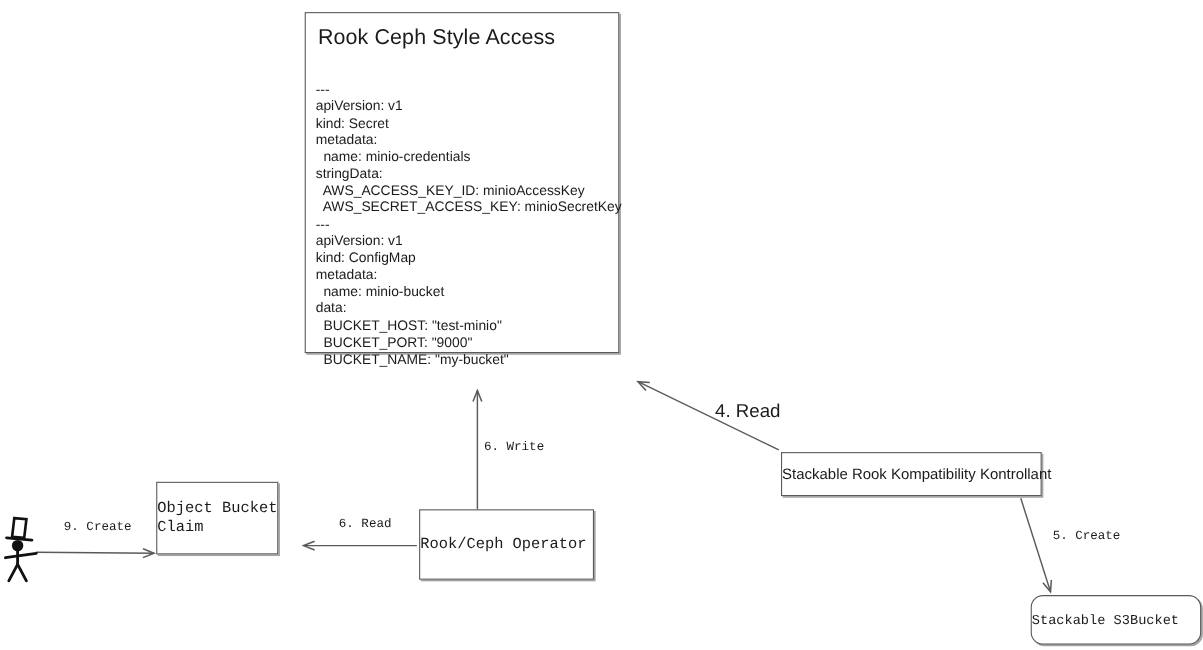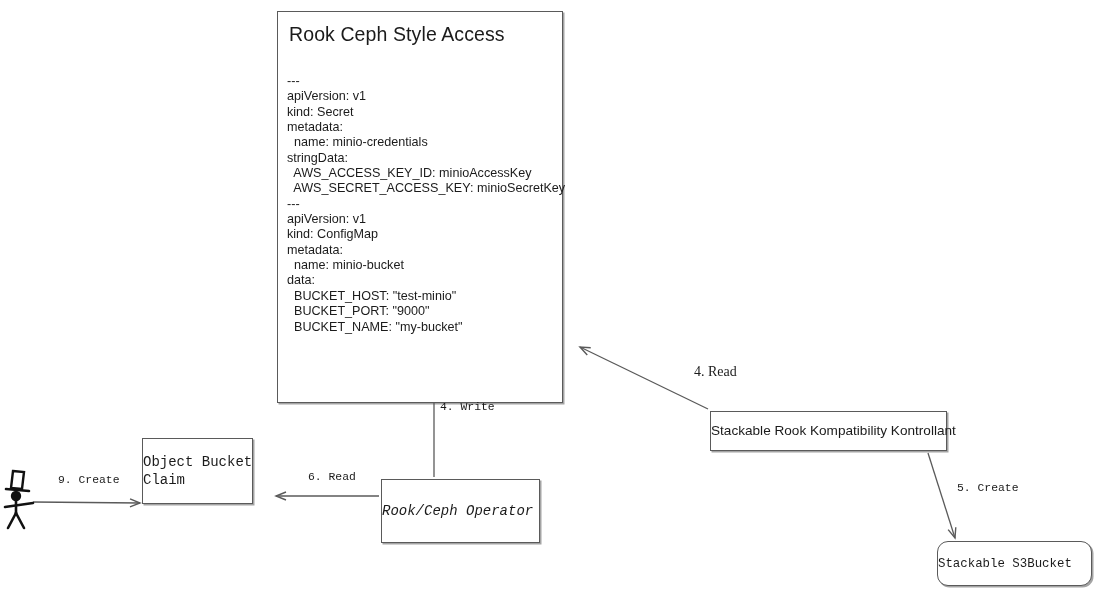--- a/index.html
+++ b/index.html
@@ -28,21 +28,21 @@
     box-sizing: border-box;
     background: #ffffff;
     border: 1px solid #5a5a5a;
     box-shadow: 1.5px 1.5px 0 rgba(90,90,90,0.55);
   }
   
   #yaml-card {
     left: 277px;
     top: 11px;
     width: 286px;
-    height: 392px;
+    height: 310px;
   }
   #yaml-title {
     position: absolute;
     left: 11px;
     top: 11px;
     font-size: 19.5px;
     color: #1b1b1b;
     letter-spacing: 0.1px;
     white-space: nowrap;
   }
@@ -71,40 +71,39 @@
     font-family: "Liberation Mono", "DejaVu Sans Mono", monospace;
     font-size: 14px;
     line-height: 18px;
   }
   .sans .box-label {
     font-family: "Liberation Sans", sans-serif;
     font-size: 14.5px;
     line-height: 18px;
   }
   #obc-box   { left: 142px; top: 438px; width: 111px; height: 66px; }
-  #op-box    { left: 381px; top: 479px; width: 159px; height: 64px; font-style: italic; }
+  #op-box    { left: 381px; top: 463px; width: 159px; height: 64px; }
   #srkk-box  { left: 710px; top: 411px; width: 237px; height: 40px; }
   #s3-box    { left: 937px; top: 541px; width: 155px; height: 45px; border-radius: 11px; }
   #srkk-box .box-label { font-size: 13.6px; }
   #s3-box .box-label   { font-size: 12.4px; }
 
   
   .edge-label {
     position: absolute;
     white-space: nowrap;
     color: #1b1b1b;
   }
   .edge-label.mono-lbl {
     font-family: "Liberation Mono", "DejaVu Sans Mono", monospace;
     font-size: 11.4px;
   }
   .edge-label.sans-lbl {
-    font-family: Liberation Serif, serif;
-    font-size: 14px;
-    margin-left: 44px;
+    font-family: Liberation Sans, sans-serif;
+    font-size: 17px;
   }
   #lbl-create1 { left: 58px;  top: 474px; }
   #lbl-read2   { left: 308px; top: 471px; }
   #lbl-write3  { left: 440px; top: 401px; }
   #lbl-read4   { left: 650px; top: 364px; }
   #lbl-create5 { left: 957px; top: 471px; margin-top: 11px; }
 </style>
 </head>
 <body>
 
@@ -177,17 +176,17 @@
   <div class="box sans" id="srkk-box">
     <div class="box-label">Stackable Rook Kompatibility Kontrollant</div>
   </div>
 
   <div class="box mono" id="s3-box">
     <div class="box-label">Stackable S3Bucket</div>
   </div>
 
   <div class="edge-label mono-lbl" id="lbl-create1">9. Create</div>
   <div class="edge-label mono-lbl" id="lbl-read2">6. Read</div>
-  <div class="edge-label mono-lbl" id="lbl-write3">4. Write</div>
+  <div class="edge-label mono-lbl" id="lbl-write3">6. Write</div>
   <div class="edge-label sans-lbl" id="lbl-read4">4. Read</div>
   <div class="edge-label mono-lbl" id="lbl-create5">5. Create</div>
 
 </div>
 
 </body></html>

